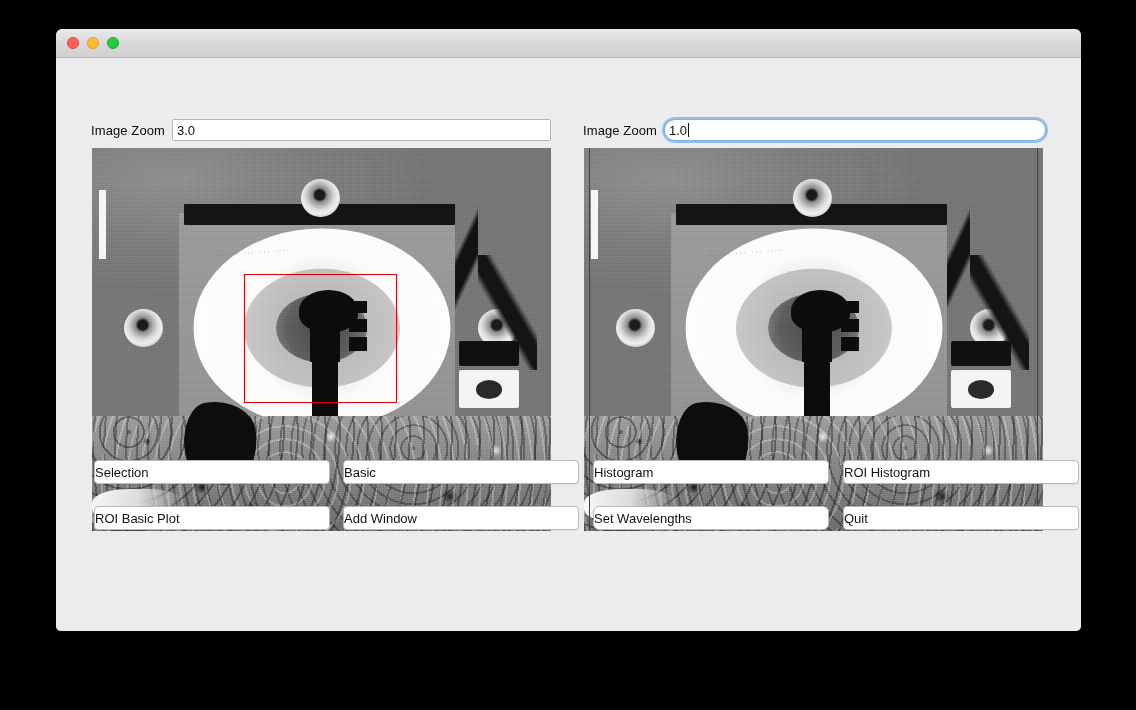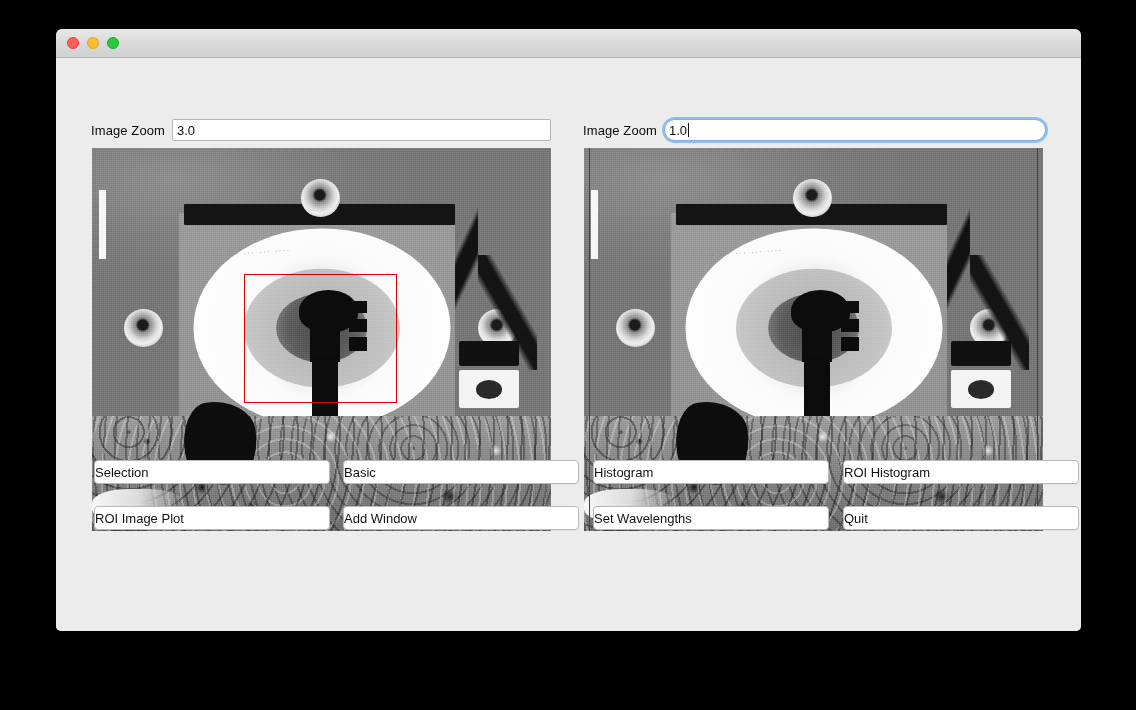--- a/index.html
+++ b/index.html
@@ -477,26 +477,26 @@
           <div class="btn" style="left: 287px; top: 402px; width: 236px;">
             <span>Basic</span>
           </div>
           <div class="btn" style="left: 537px; top: 402px; width: 236px;">
             <span>Histogram</span>
           </div>
           <div class="btn" style="left: 787px; top: 402px; width: 236px;">
             <span>ROI Histogram</span>
           </div>
           <div class="btn" style="left: 38px; top: 448px; width: 236px;">
-            <span>ROI Image Plot</span>
+            <span>ROI Basic Plot</span>
           </div>
           <div class="btn" style="left: 287px; top: 448px; width: 236px;">
             <span>Add Window</span>
           </div>
-          <div class="btn" style="left: 537px; top: 448px; width: 236px;">
+          <div class="btn" style="left: 537px; top: 448px; width: 236px; border-radius: 6px;">
             <span>Set Wavelengths</span>
           </div>
           <div class="btn" style="left: 787px; top: 448px; width: 236px;">
             <span>Quit</span>
           </div>
         </div>
 
     </div>
   </div>
 </div>

